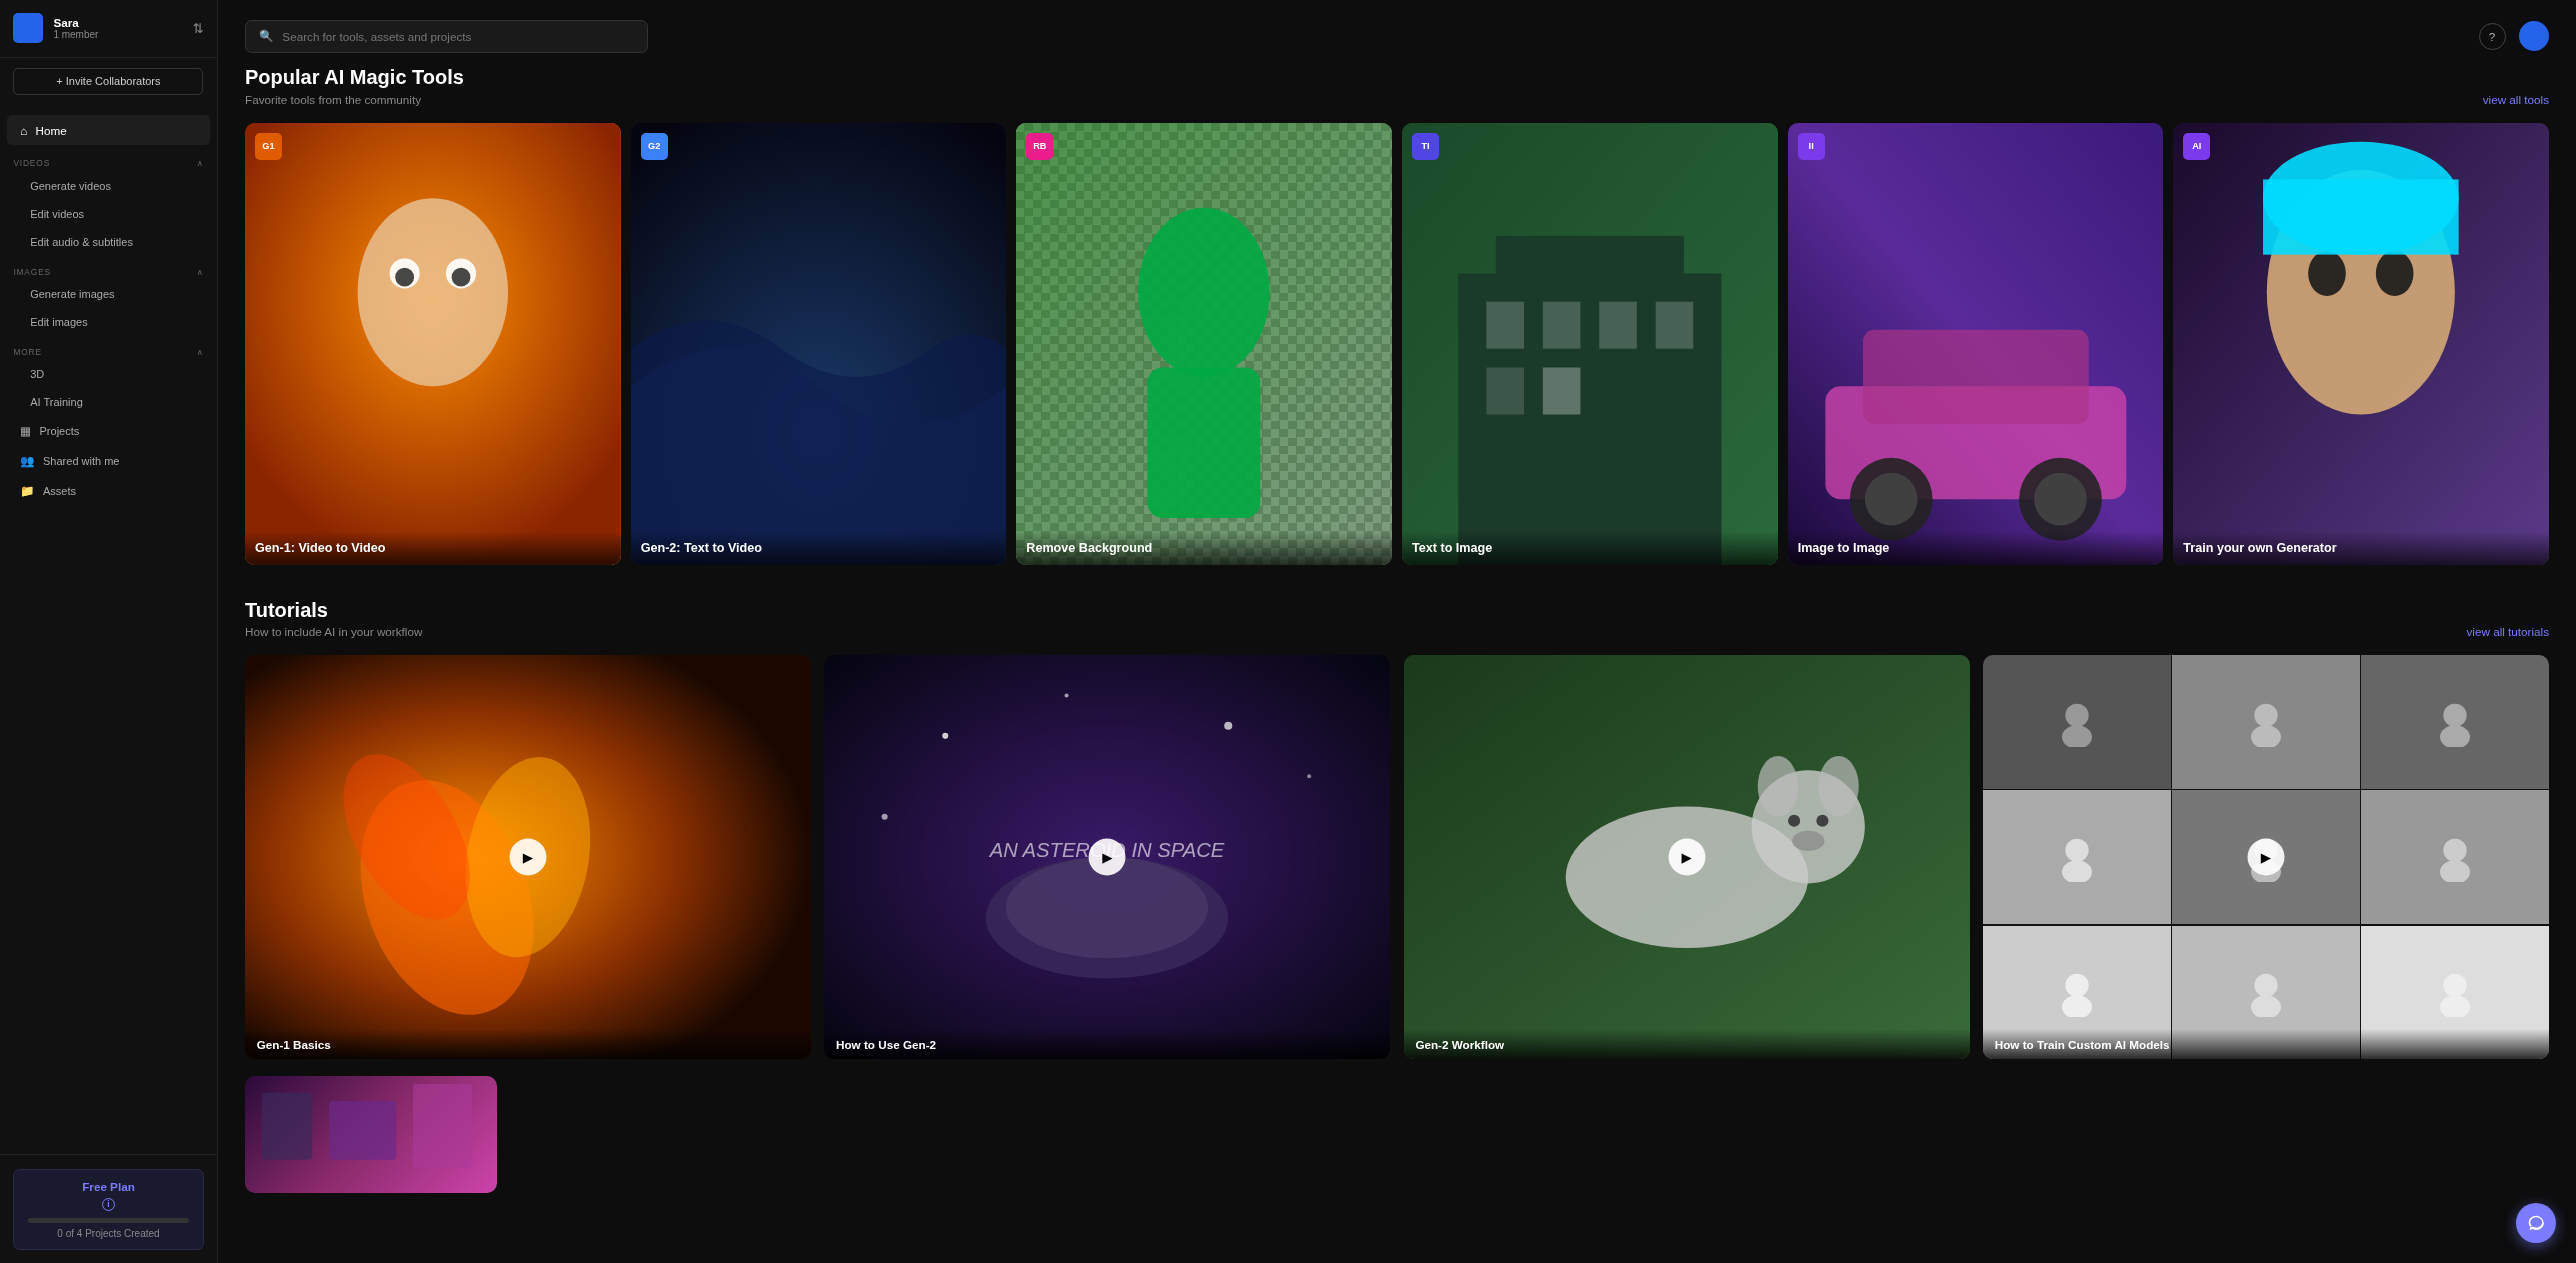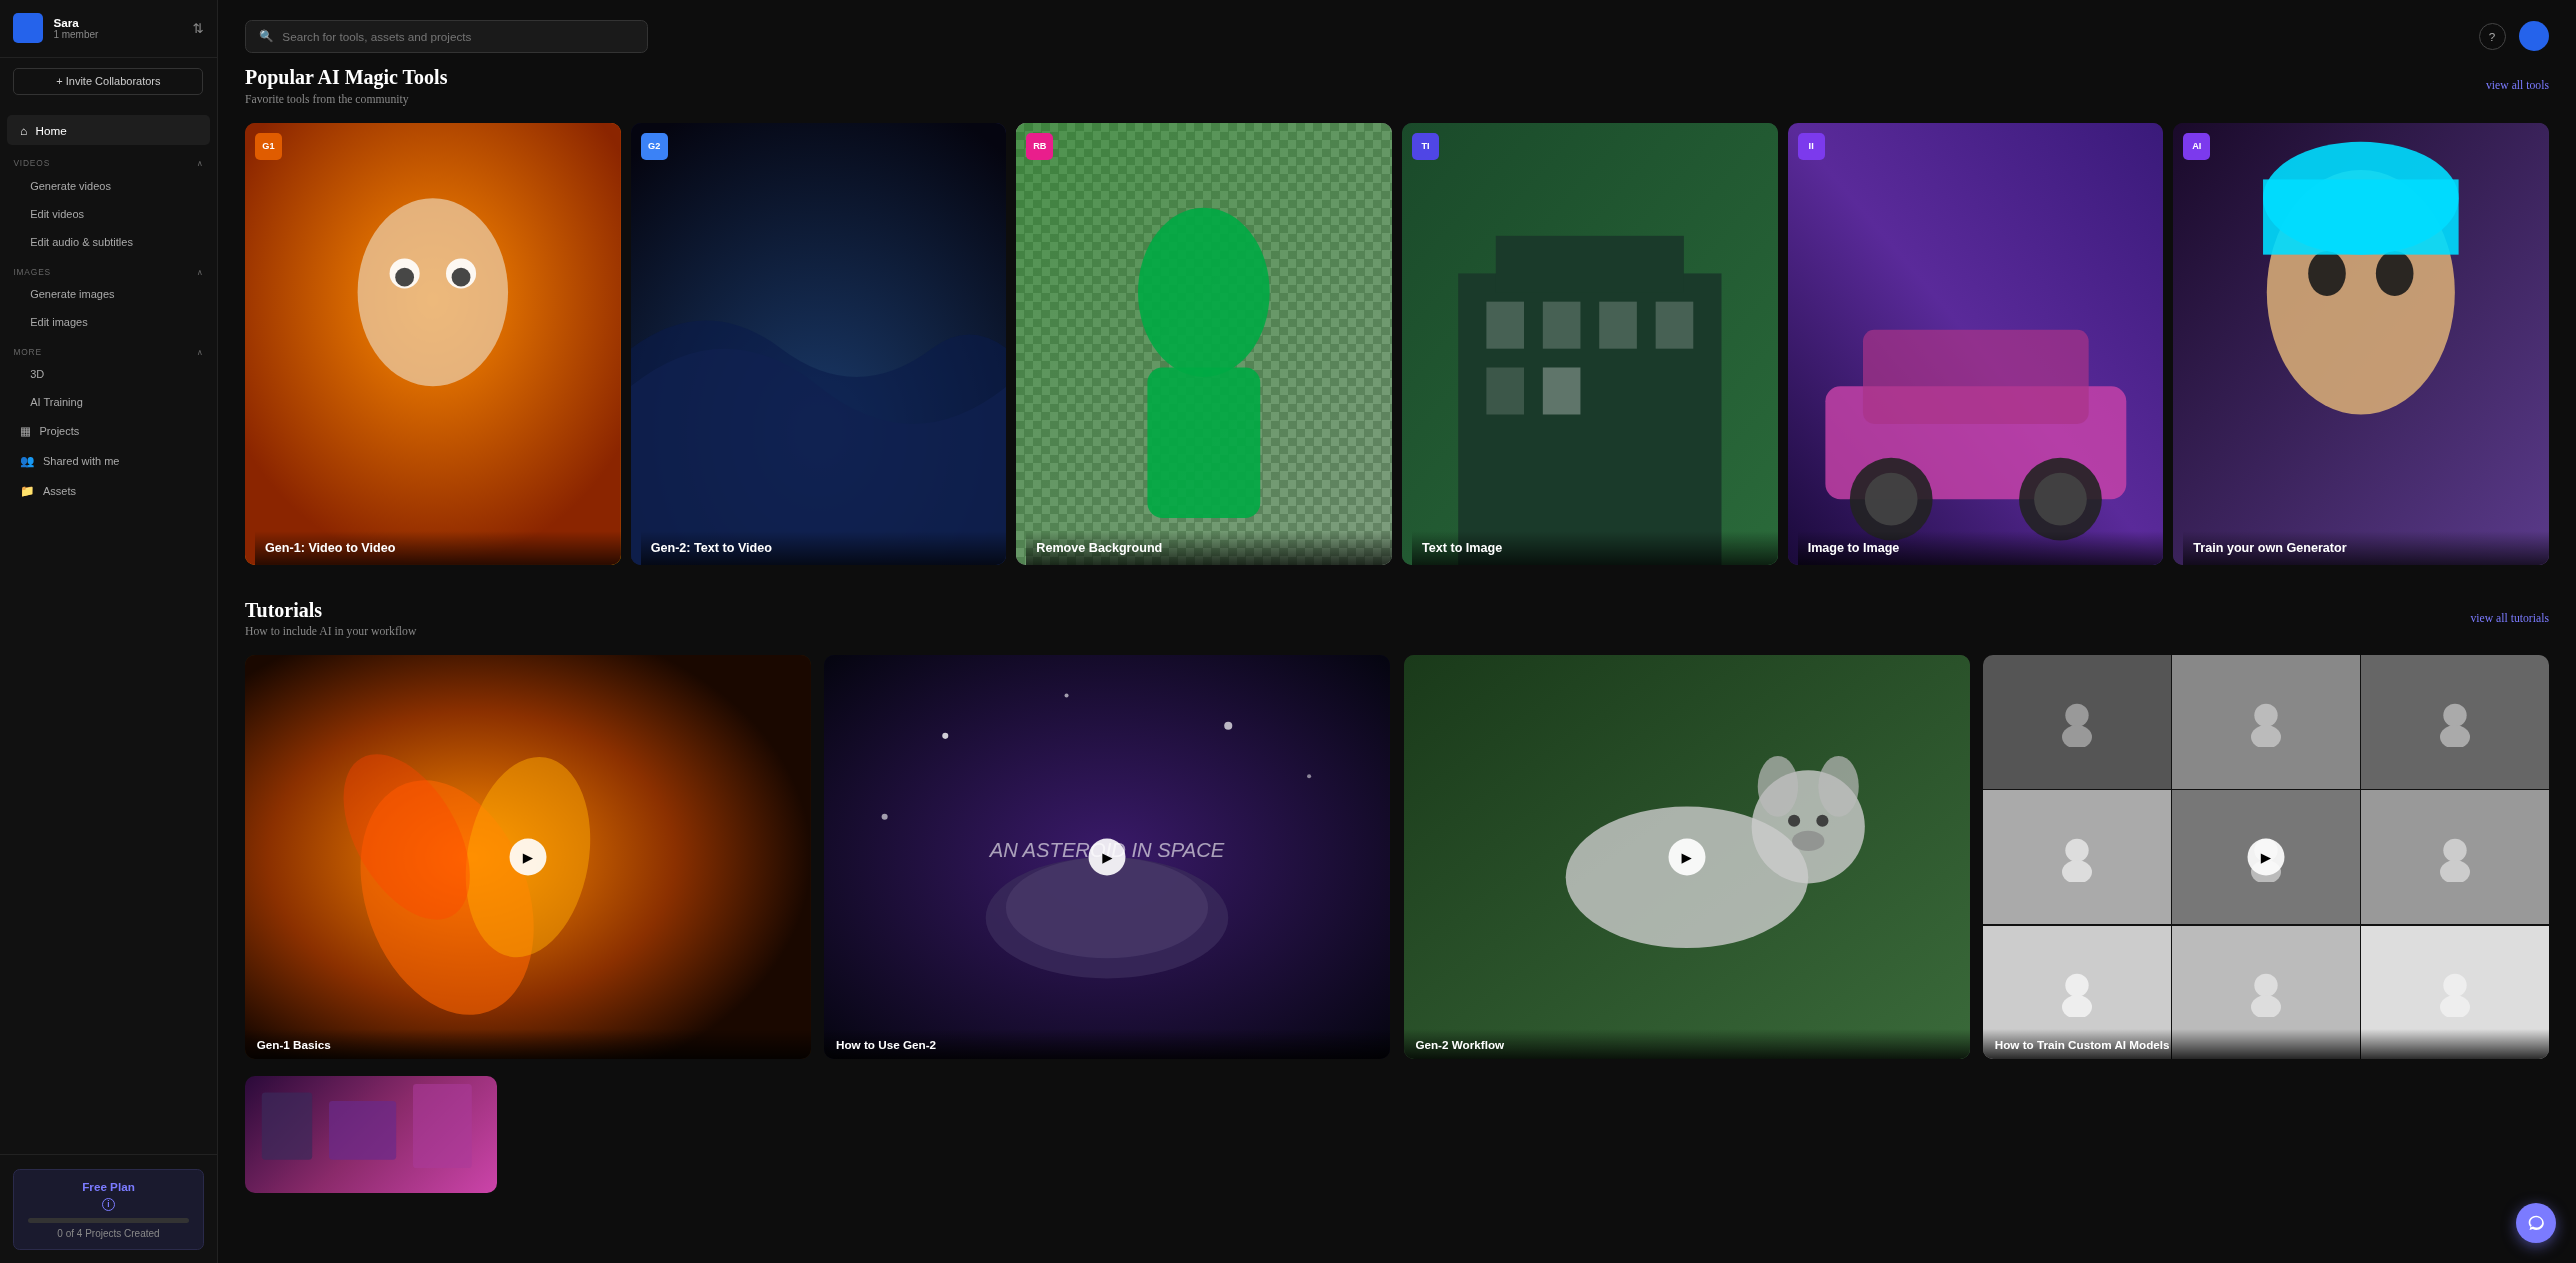--- a/index.html
+++ b/index.html
@@ -246,23 +246,22 @@
       height: 30px;
       border-radius: 50%;
       background: #2563eb;
       cursor: pointer;
     }
 
     
     .section-header {
       display: flex;
       justify-content: space-between;
-      align-items: center;
+      align-items: flex-end;
       margin-bottom: 17px;
-      font-family: Liberation Serif, serif;
     }
 
     .section-title {
       font-size: 20px;
       font-weight: 700;
     }
 
     .section-subtitle {
       font-size: 11.7px;
       color: #888;
@@ -311,21 +310,21 @@
       align-items: center;
       justify-content: center;
       font-size: 9.2px;
       font-weight: 700;
       color: white;
     }
 
     .tool-label {
       position: absolute;
       bottom: 0;
-      left: 10px;
+      left: 0;
       right: 0;
       padding: 10px;
       font-size: 12.6px;
       font-weight: 600;
       background: linear-gradient(transparent, rgba(0,0,0,0.7));
     }
 
     
     .tutorials-grid {
       display: grid;

